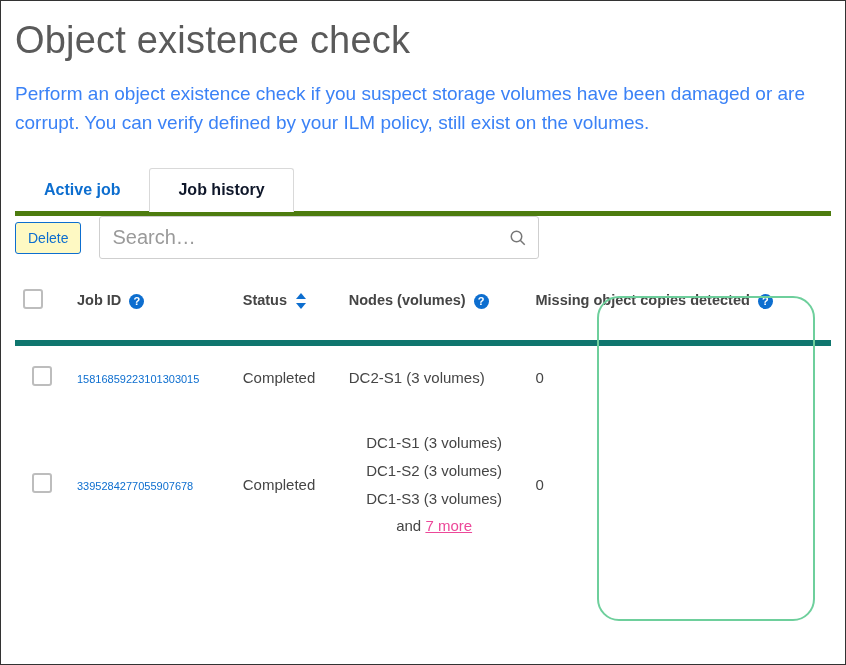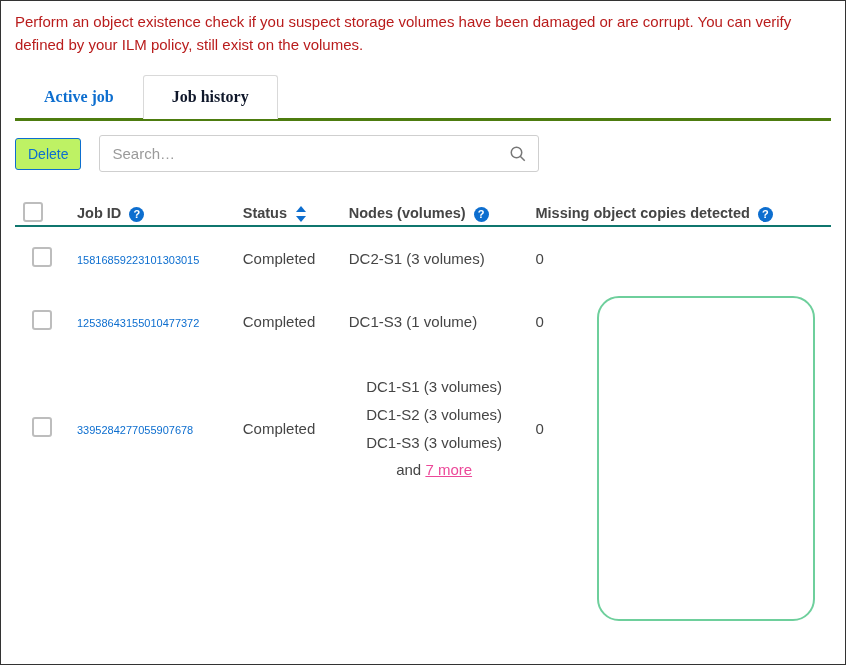--- a/index.html
+++ b/index.html
@@ -18,33 +18,31 @@
     overflow: hidden;
   }
   h1.page-title {
     font-size: 38px;
     font-weight: 300;
     color: #5a5a5a;
     margin: 8px 0 18px 0;
     letter-spacing: 0.2px;
   }
   .page-desc {
-    font-size: 15px;
+    font-size: 19px;
     line-height: 1.5;
-    color: #b91c1c;
-    margin-bottom: 18px;
+    color: #3b82f6;
+    margin-bottom: 30px;
   }
 
   
   .tabs {
     display: flex;
     align-items: flex-end;
-    border-bottom: 3px solid #4d7c0f;
-    margin-bottom: 14px;
-    font-family: Liberation Serif, serif;
+    border-bottom: 5px solid #4d7c0f;
   }
   .tab {
     padding: 12px 28px 12px 28px;
     font-size: 16px;
     font-weight: 600;
     color: #0d6ecf;
     cursor: pointer;
     position: relative;
     top: 1px;
     background: transparent;
@@ -61,34 +59,34 @@
   
   .toolbar {
     display: flex;
     align-items: center;
     gap: 18px;
     margin-bottom: 20px;
   }
   .btn-delete {
     border: 1px solid #0d6ecf;
     color: #0d6ecf;
-    background: #bef264;
+    background: #fef9c3;
     padding: 7px 12px;
     font-size: 14px;
     border-radius: 3px;
     cursor: pointer;
   }
   .search-wrap {
     position: relative;
     width: 440px;
   }
   .search-input {
     width: 100%;
     padding: 9px 36px 9px 12px;
-    font-size: 15px;
+    font-size: 20px;
     border: 1px solid #cfcfcf;
     border-radius: 3px;
     color: #8b5cf6;
   }
   .search-input::placeholder { color: #9a9a9a; }
   .search-icon {
     position: absolute;
     right: 12px;
     top: 50%;
     transform: translateY(-50%);
@@ -100,22 +98,22 @@
   
   .tbl {
     width: 100%;
     border-collapse: collapse;
   }
   .tbl thead th {
     text-align: left;
     font-size: 14.5px;
     font-weight: 700;
     color: #454545;
-    padding: 10px 8px 0 8px;
-    border-bottom: 2px solid #0f766e;
+    padding: 10px 8px 28px 8px;
+    border-bottom: 6px solid #0f766e;
     vertical-align: middle;
     white-space: nowrap;
   }
   .tbl thead th .help-icon,
   .tbl thead th .sort-icon {
     vertical-align: middle;
     margin-left: 4px;
     display: inline-block;
   }
   .help-icon {
@@ -162,20 +160,21 @@
     border: 2px solid #6ecf9c;
     border-radius: 22px;
     pointer-events: none;
   }
 </style>
 </head>
 <body>
 
 <div class="page">
 
+  <h1 class="page-title">Object existence check</h1>
 
   <div class="page-desc">Perform an object existence check if you suspect storage volumes have been damaged or are corrupt. You can verify defined by your ILM policy, still exist on the volumes.</div>
 
   <div class="tabs">
     <div class="tab">Active job</div>
     <div class="tab active">Job history</div>
   </div>
 
   <div class="toolbar">
     <button class="btn-delete">Delete</button>
@@ -222,27 +221,20 @@
     <tbody>
 
       <tr>
         <td class="chk-col"><span class="chk"></span></td>
         <td><a href="#" class="job-link">15816859223101303015</a></td>
         <td>Completed</td>
         <td>DC2-S1 (3 volumes)</td>
         <td>0</td>
       </tr>
 
-      <tr>
-        <td class="chk-col"><span class="chk"></span></td>
-        <td><a href="#" class="job-link">12538643155010477372</a></td>
-        <td>Completed</td>
-        <td>DC1-S3 (1 volume)</td>
-        <td>0</td>
-      </tr>
 
 
       <tr class="multi">
         <td class="chk-col"><span class="chk"></span></td>
         <td><a href="#" class="job-link">3395284277055907678</a></td>
         <td>Completed</td>
         <td class="nodes-multi">
           <div>DC1-S1 (3 volumes)</div>
           <div>DC1-S2 (3 volumes)</div>
           <div>DC1-S3 (3 volumes)</div>

